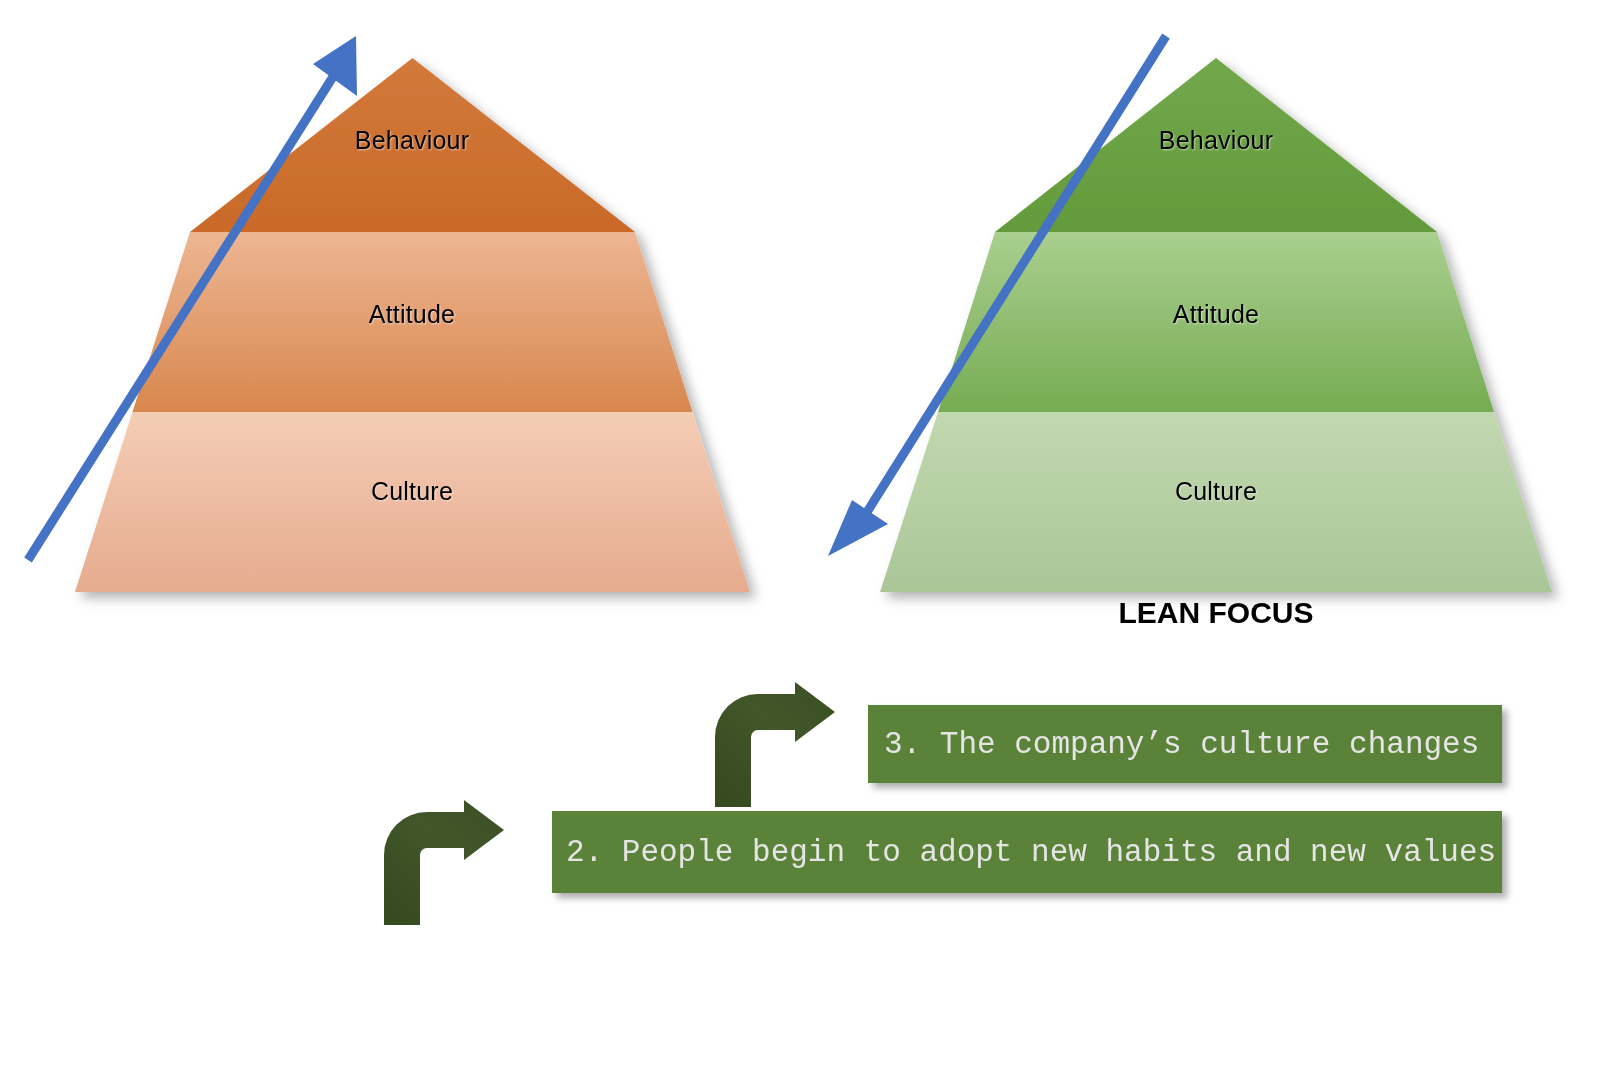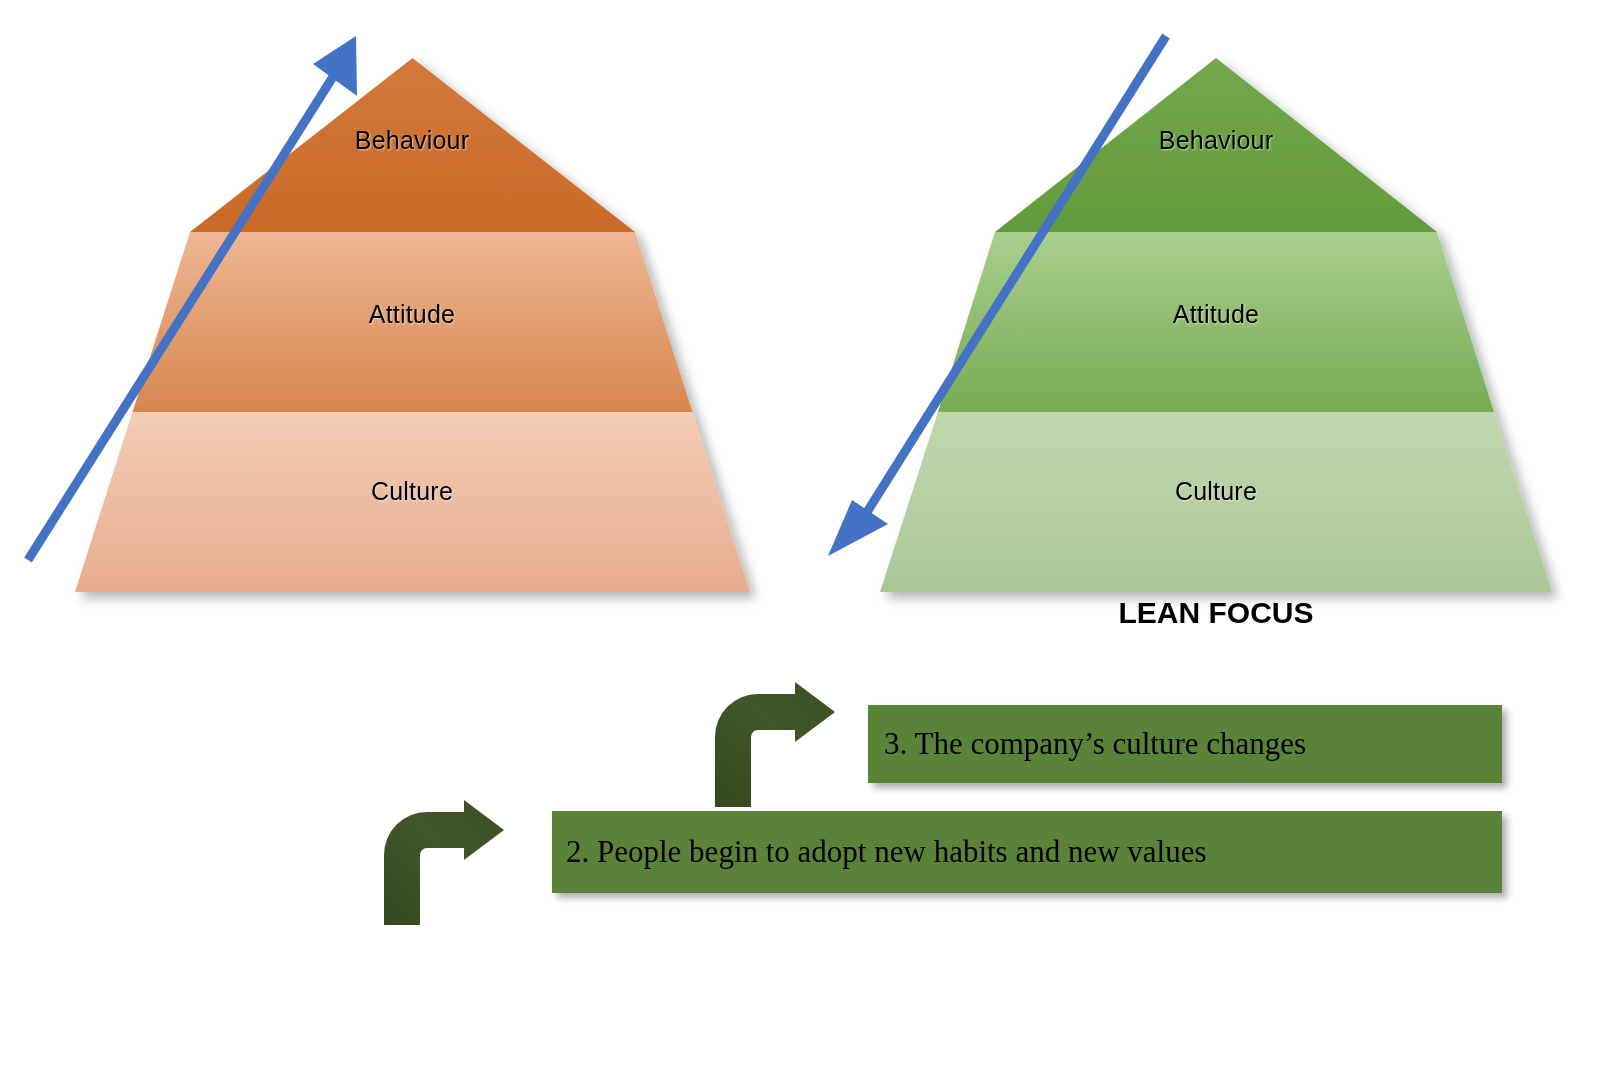--- a/index.html
+++ b/index.html
@@ -55,23 +55,23 @@
 
   .step-bar {
     position: absolute;
     background: #5b8239;
     box-shadow: 5px 5px 7px rgba(0,0,0,0.32);
     display: flex;
     align-items: center;
     box-sizing: border-box;
   }
   .step-bar span {
-    color: #000000;
+    color: #e5e5e5;
     font-size: 31px;
-    font-family: Liberation Serif, serif;
+    font-family: Liberation Mono, monospace;
     white-space: nowrap;
     font-weight: 400;
   }
 
   .elbow-arrow {
     position: absolute;
   }
 </style>
 </head>
 <body>

